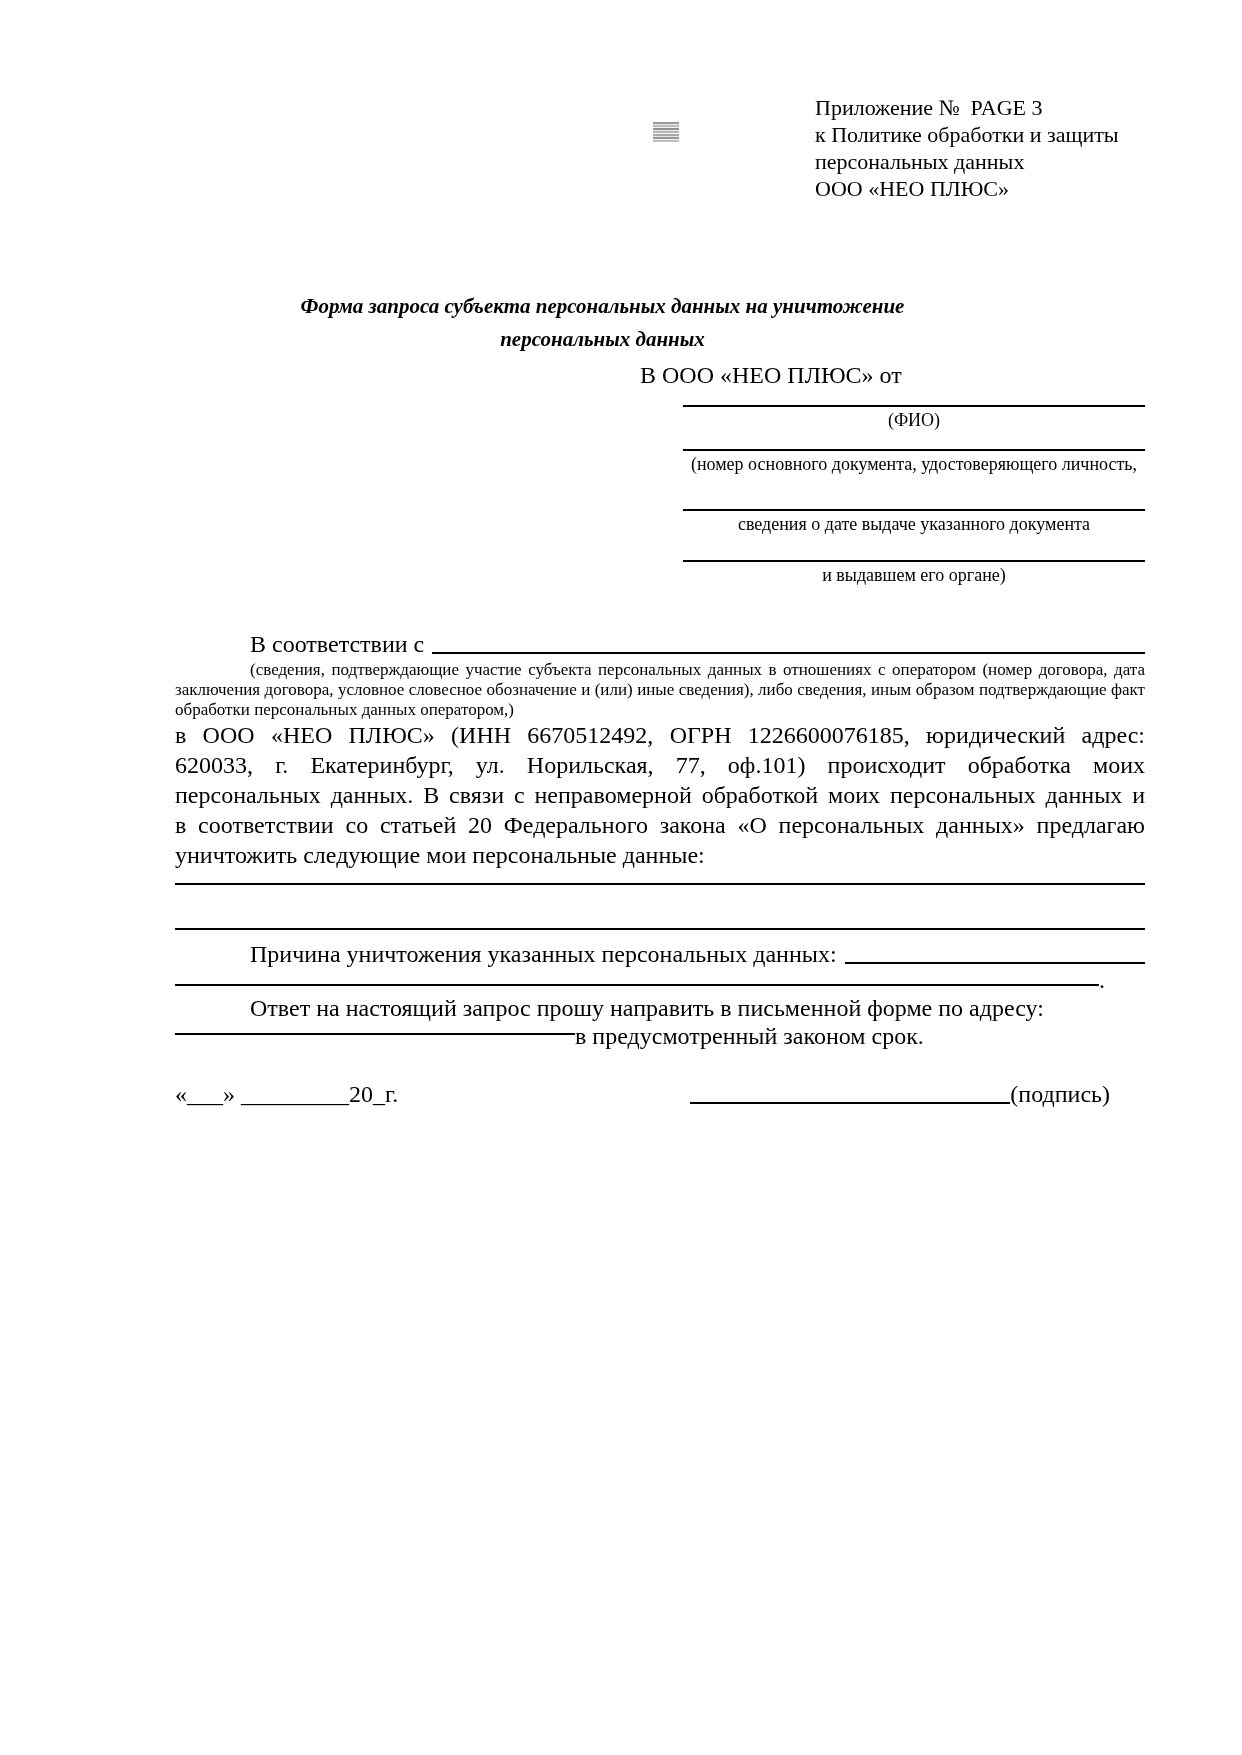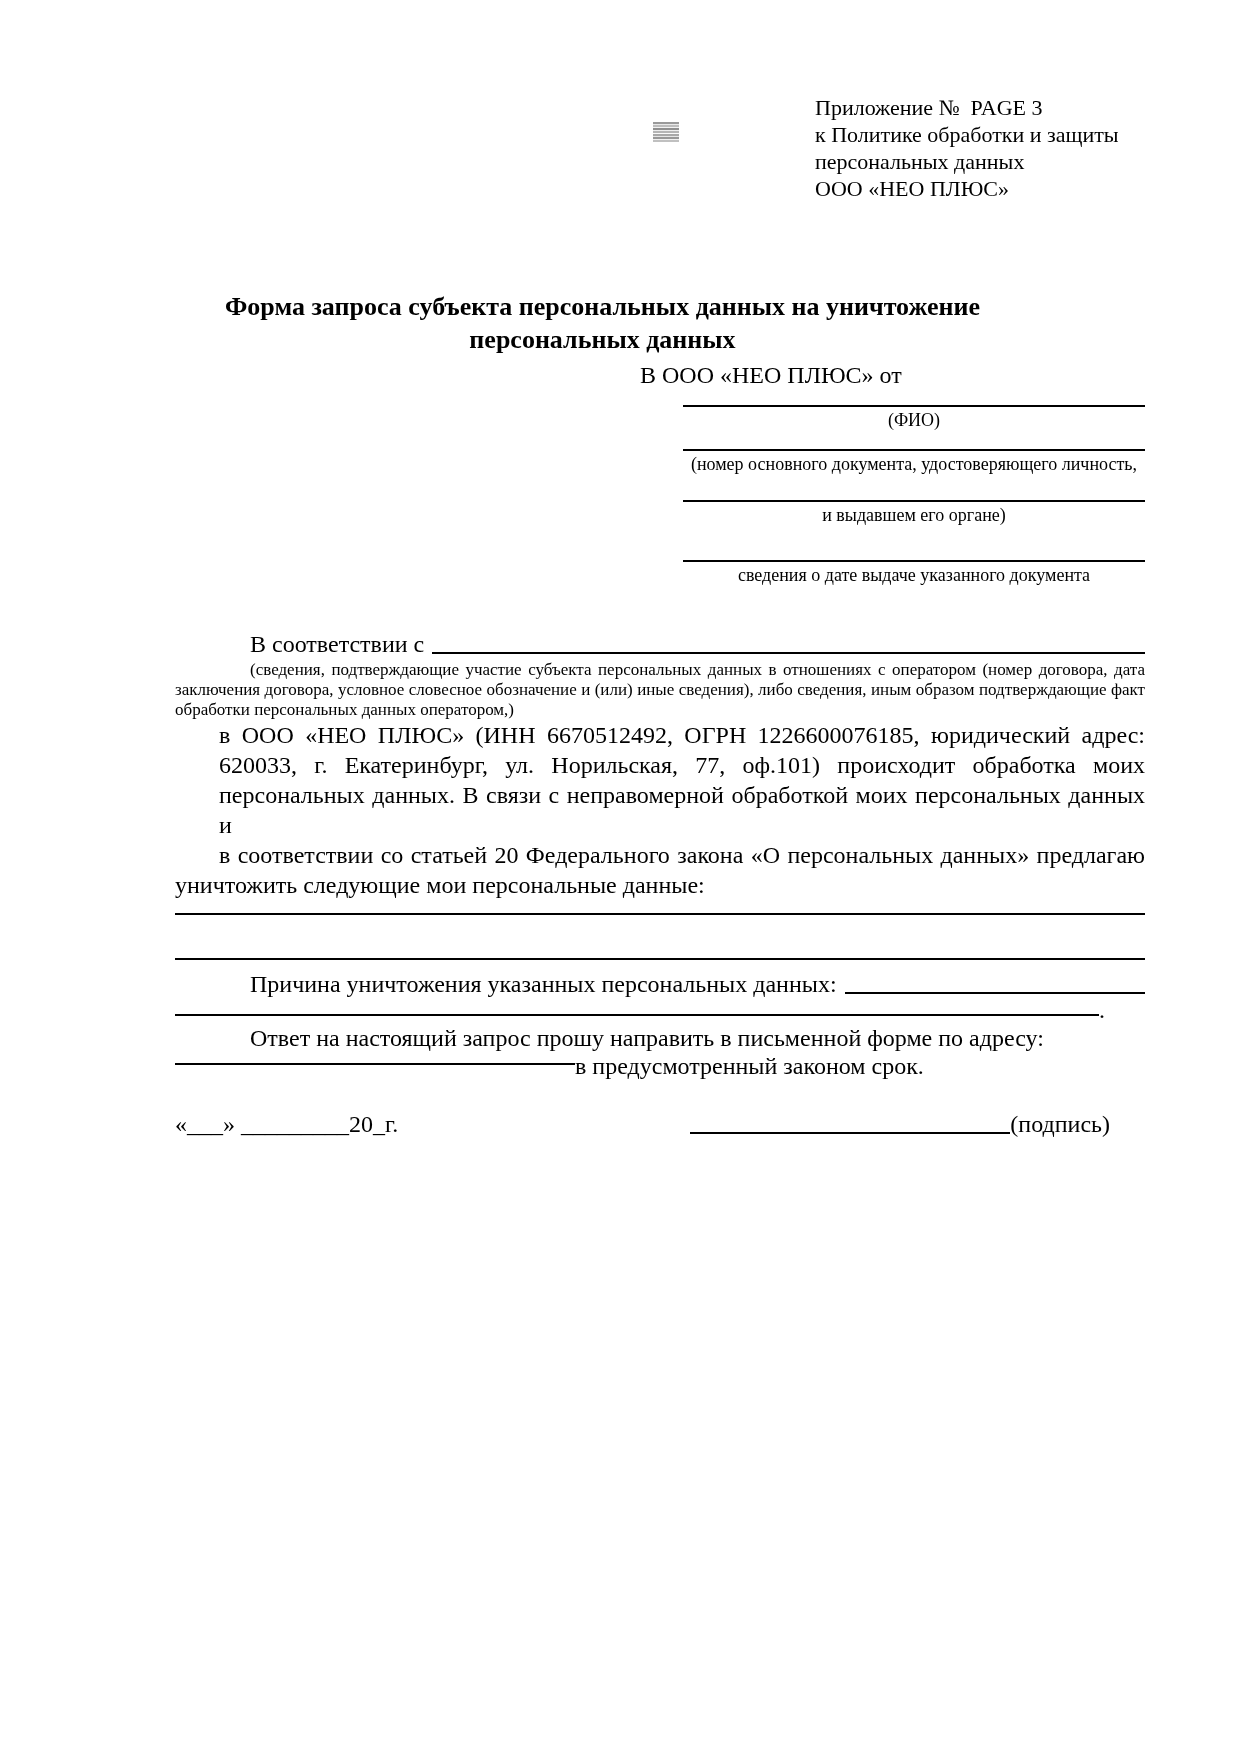--- a/index.html
+++ b/index.html
@@ -16,37 +16,37 @@
   }
   
   .artifact{
     position:absolute;left:653px;top:122px;width:26px;height:20px;
     background:repeating-linear-gradient(180deg,
       #9a9a9a 0 2px,#e9e9e9 2px 3px,#bdbdbd 3px 5px,#f2f2f2 5px 6px,
       #8f8f8f 6px 8px,#ededed 8px 9px,#b5b5b5 9px 11px,#fafafa 11px 12px,
       #a8a8a8 12px 14px,#e5e5e5 14px 15px,#989898 15px 17px,#f0f0f0 17px 18px,#c0c0c0 18px 20px);
   }
   .header-note{margin:0 0 0 640px;padding-top:94px;font-size:22px;line-height:27px;}
-  .title{margin:88px 115px 0 0;text-align:center;font-weight:bold;font-size:26px;line-height:33px;}
+  .title{margin:88px 115px 0 0;text-align:center;font-weight:bold;font-size:21px;line-height:33px;font-style:italic;}
   .addressee{margin:5px 0 0 465px;font-size:24px;line-height:28px;}
   .fields{margin-left:508px;width:462px;}
   .field{border-top:2px solid #000;text-align:center;font-size:18px;line-height:22px;padding-top:2px;}
   .f1{margin-top:16px;}
   .f2{margin-top:18px;}
   .f3{margin-top:34px;}
   .f4{margin-top:25px;}
   .accordance{display:flex;margin-top:44px;font-size:24px;line-height:28px;}
   .accordance .label{padding-left:75px;white-space:nowrap;}
   .fill{flex:1;border-bottom:2px solid #000;margin-bottom:4px;margin-left:8px;}
   .small-note{margin-top:2px;font-size:17px;line-height:20px;text-align:justify;}
   .small-note .jl{text-align:justify;text-align-last:justify;}
   .small-note .indent{text-indent:75px;}
   .small-note .last{text-align-last:left;}
   .main-par{margin-top:0;font-size:24px;line-height:30px;}
-  .main-par .jl{text-align:justify;text-align-last:justify;margin-left:44px;}
+  .main-par .jl{text-align:justify;text-align-last:justify;}
   .main-par .last{text-align-last:left;}
   .blank-rule{height:0;border-bottom:2px solid #000;}
   .b1{margin-top:13px;}
   .b2{margin-top:43px;}
   .reason{display:flex;margin-top:10px;font-size:24px;line-height:28px;}
   .reason .label{padding-left:75px;white-space:nowrap;}
   .rule-row{display:flex;align-items:flex-end;height:18px;margin-right:40px;}
   .rule-row .rfill{flex:1;border-bottom:2px solid #000;}
   .rule-row .period{font-size:24px;line-height:12px;}
   .answer{margin-top:8px;padding-left:75px;font-size:24px;line-height:28px;}
@@ -77,25 +77,25 @@
 
   <div class="addressee">В ООО «НЕО ПЛЮС» от</div>
 
   <div class="fields">
     <div class="field f1">
       <span>(ФИО)</span>
     </div>
     <div class="field f2">
       <span>(номер основного документа, удостоверяющего личность,</span>
     </div>
+    <div class="field f3">
+      <span>сведения о дате выдаче указанного документа</span>
+    </div>
     <div class="field f4">
       <span>и выдавшем его органе)</span>
-    </div>
-    <div class="field f3">
-      <span>сведения о дате выдаче указанного документа</span>
     </div>
   </div>
 
   <div class="accordance">
     <span class="label">В соответствии с</span>
     <span class="fill"></span>
   </div>
 
   <div class="small-note">
     <div class="jl indent">(сведения, подтверждающие участие субъекта персональных данных в отношениях с оператором (номер договора, дата</div>

